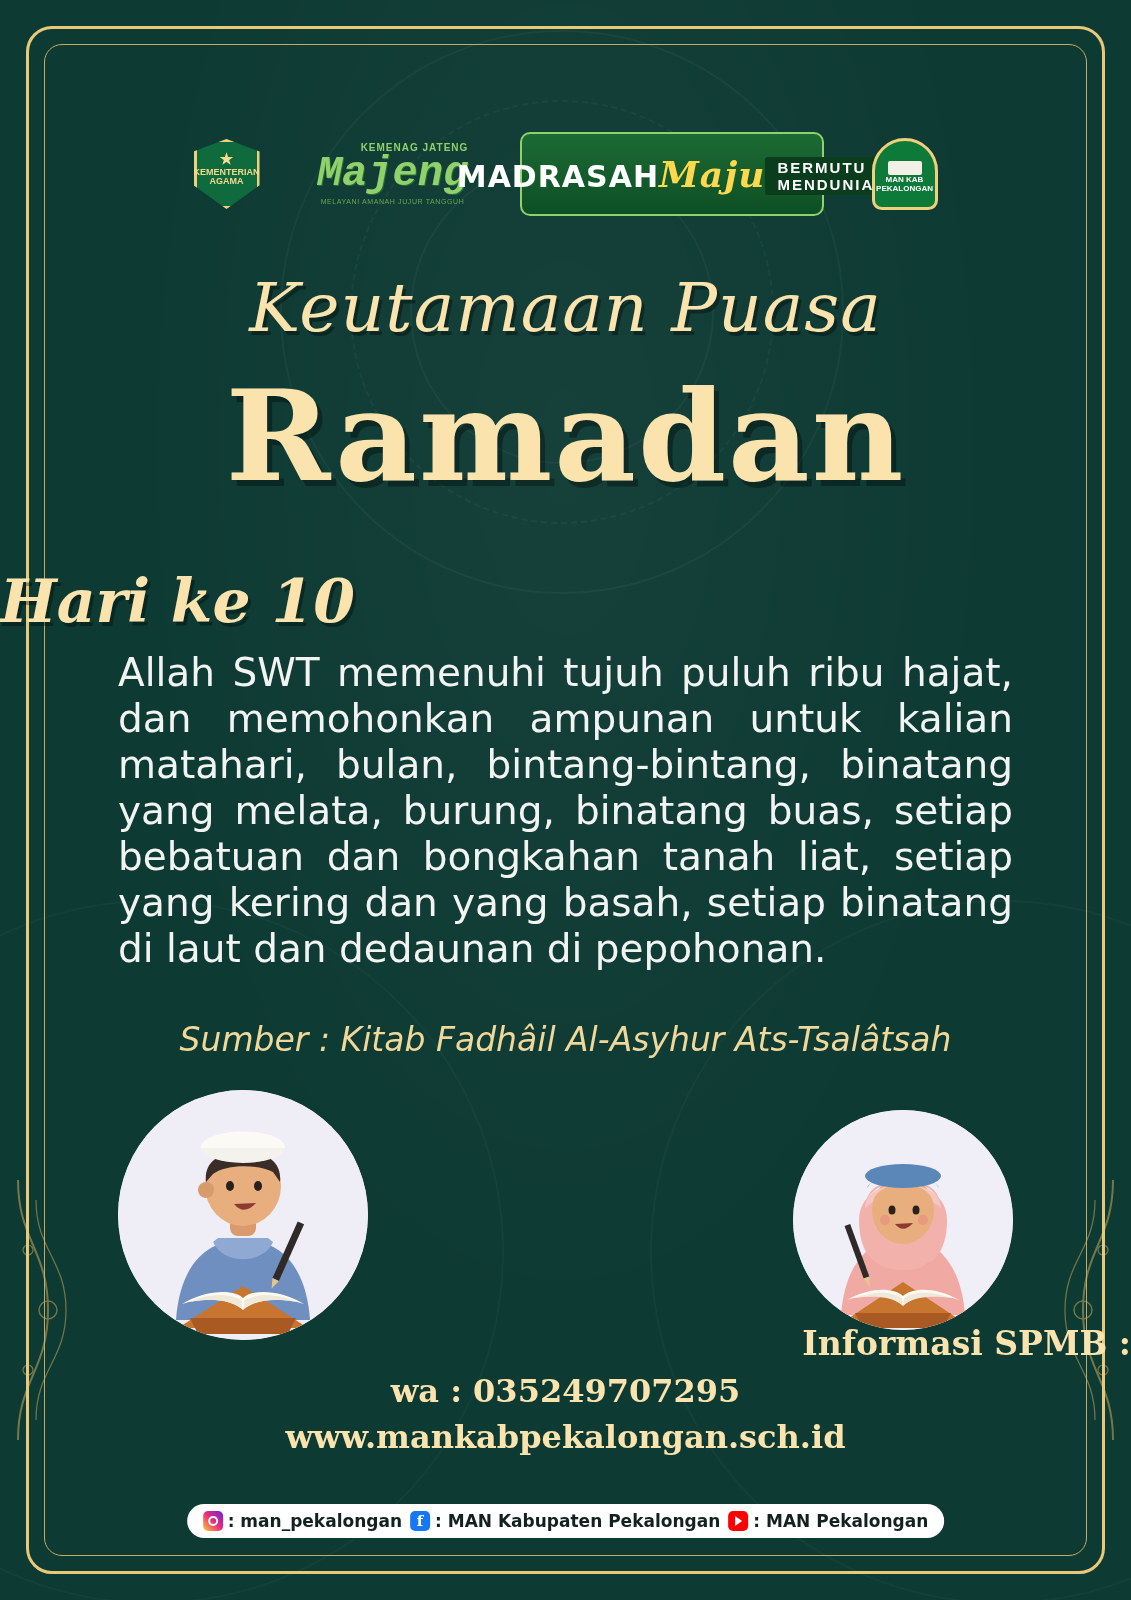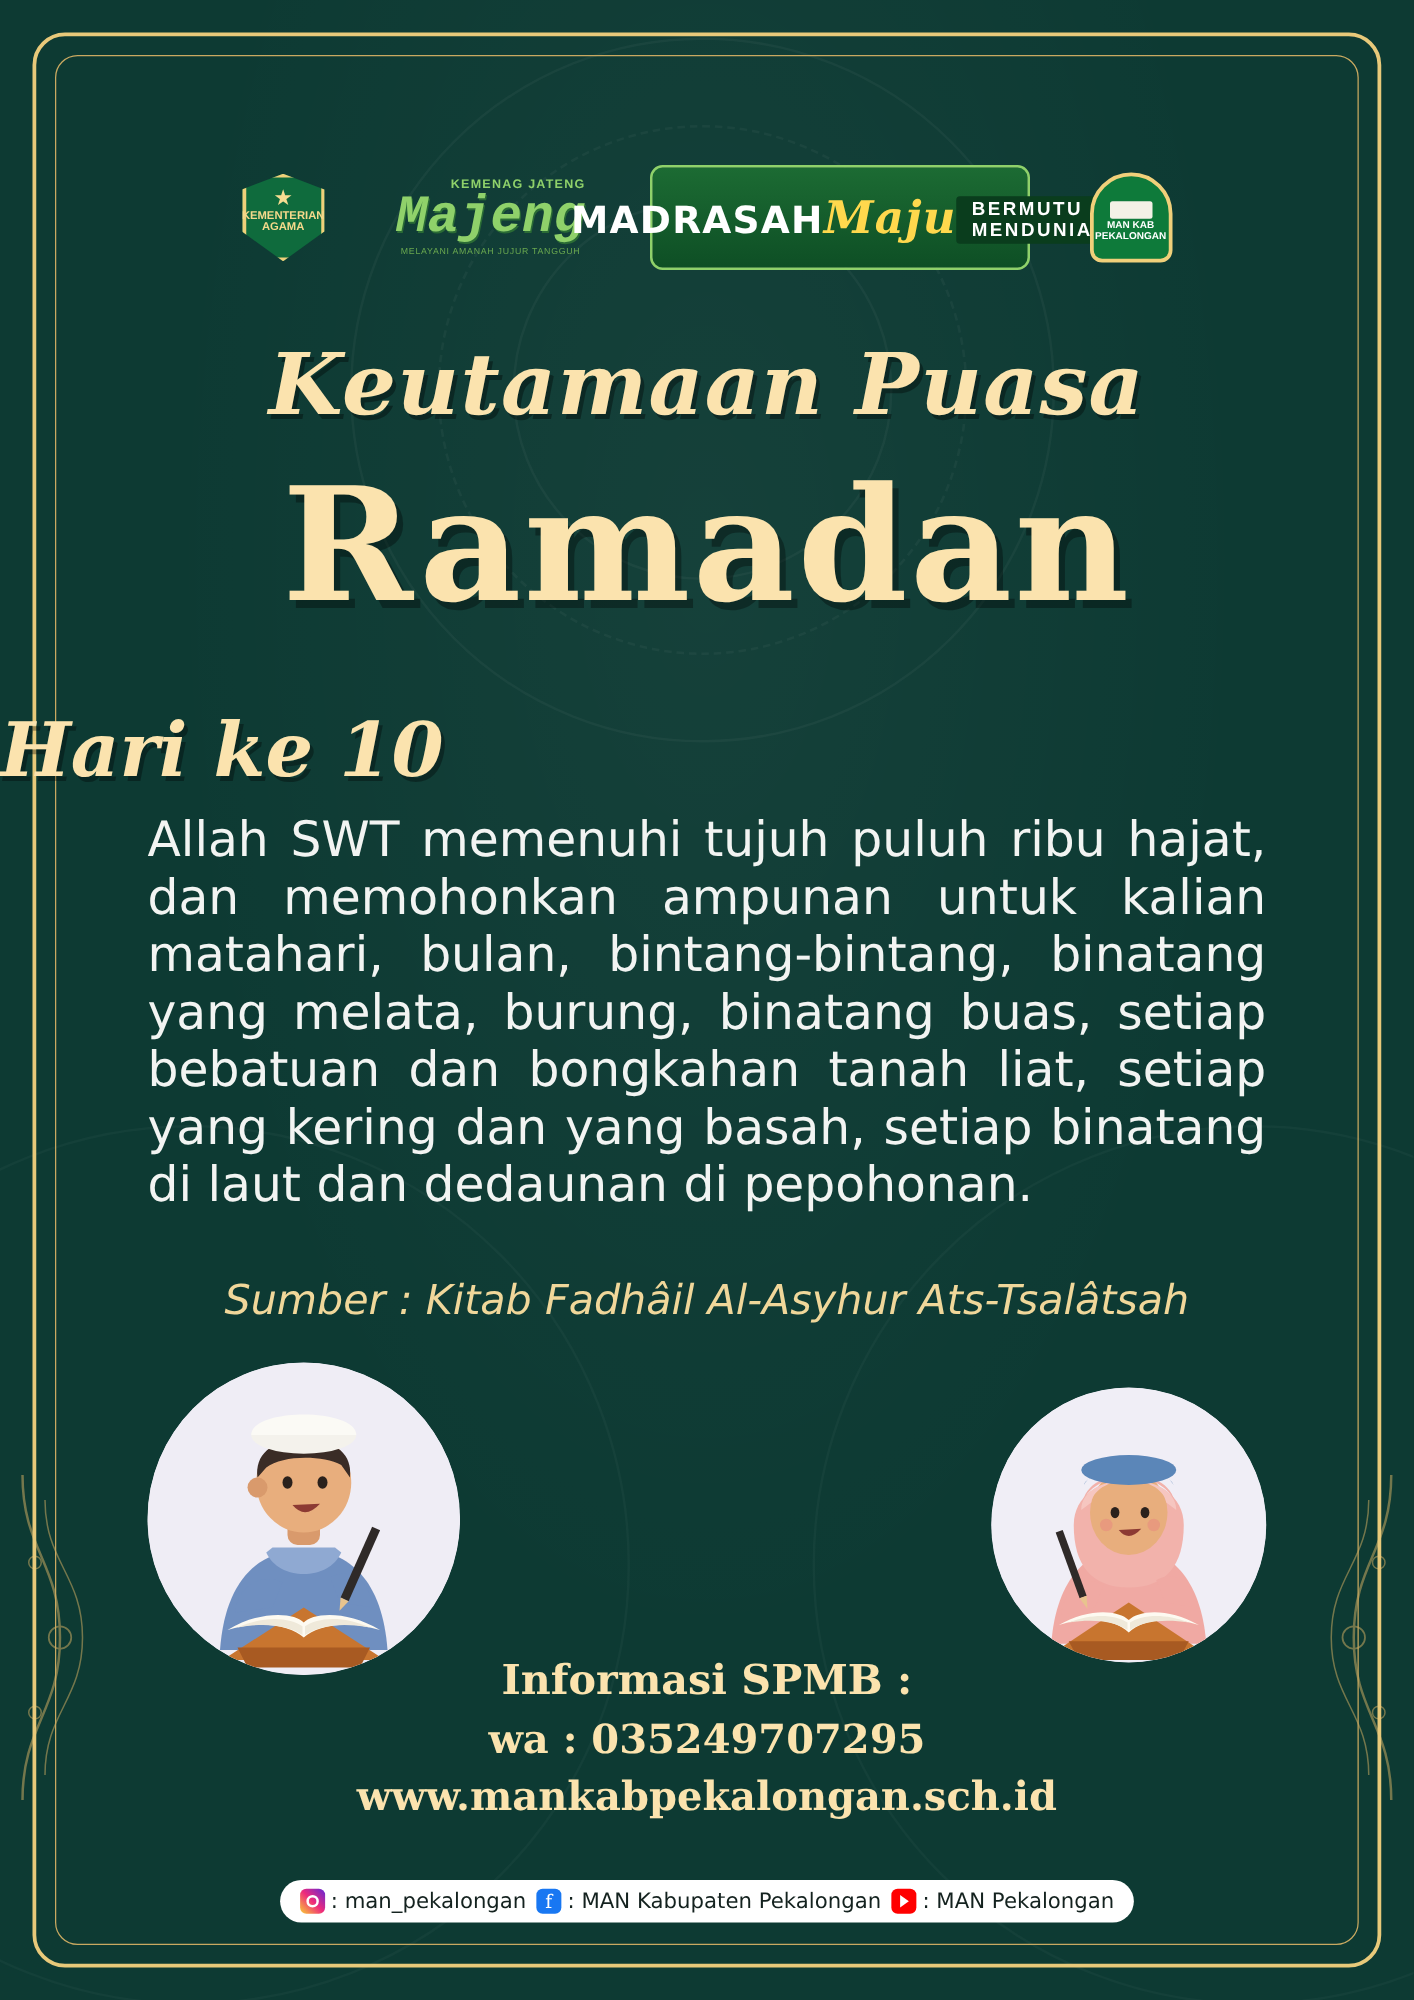--- a/index.html
+++ b/index.html
@@ -149,21 +149,21 @@
   .logo-man .book {
     position: absolute; top: 26px; left: 50%; transform: translateX(-50%);
     width: 34px; height: 14px; background: #f3f1e6; border-radius: 2px;
   }
 
   
   .title-1 {
     position: absolute; top: 268px; left: 0; width: 100%;
     text-align: center;
     font-family: "DejaVu Serif", serif;
-    font-weight: bold;
+    font-weight: normal;
     font-style: italic;
     font-size: 68px;
     color: #fbe3ae;
     letter-spacing: 1px;
     text-shadow: 3px 4px 0 rgba(0,0,0,0.35);
   }
   .title-2 {
     position: absolute; top: 370px; left: 0; width: 100%;
     text-align: center;
     font-family: "DejaVu Serif", serif;
@@ -225,40 +225,40 @@
   .info {
     position: absolute;
     top: 1320px;
     left: 0; width: 100%;
     text-align: center;
     color: #fbe3ae;
     font-family: "DejaVu Serif", serif;
     font-weight: bold;
     line-height: 1.45;
   }
-  .info .l1 { font-size: 33px; }
+  .info .l1 { font-size: 33px; text-align: right; }
   .info .l2 { font-size: 32px; }
   .info .l3 { font-size: 32px; }
 
   
   .social {
     position: absolute;
     left: 50%;
     transform: translateX(-50%);
     bottom: 62px;
     background: #ffffff;
     border-radius: 22px;
     padding: 7px 16px;
     display: flex;
     align-items: flex-start;
     gap: 8px;
     font-size: 17px;
     color: #14221f;
     font-family: "DejaVu Sans", sans-serif;
-    font-weight: normal;
+    font-weight: bold;
     white-space: nowrap;
   }
   .social .item { display: flex; align-items: center; gap: 5px; }
   .ic {
     width: 20px; height: 20px; border-radius: 5px;
     display: inline-block; position: relative; flex: 0 0 auto;
   }
   .ic-ig { background: linear-gradient(45deg,#f9ce34,#ee2a7b,#6228d7); }
   .ic-ig::after {
     content: ""; position: absolute; left: 5px; top: 5px; width: 10px; height: 10px;

